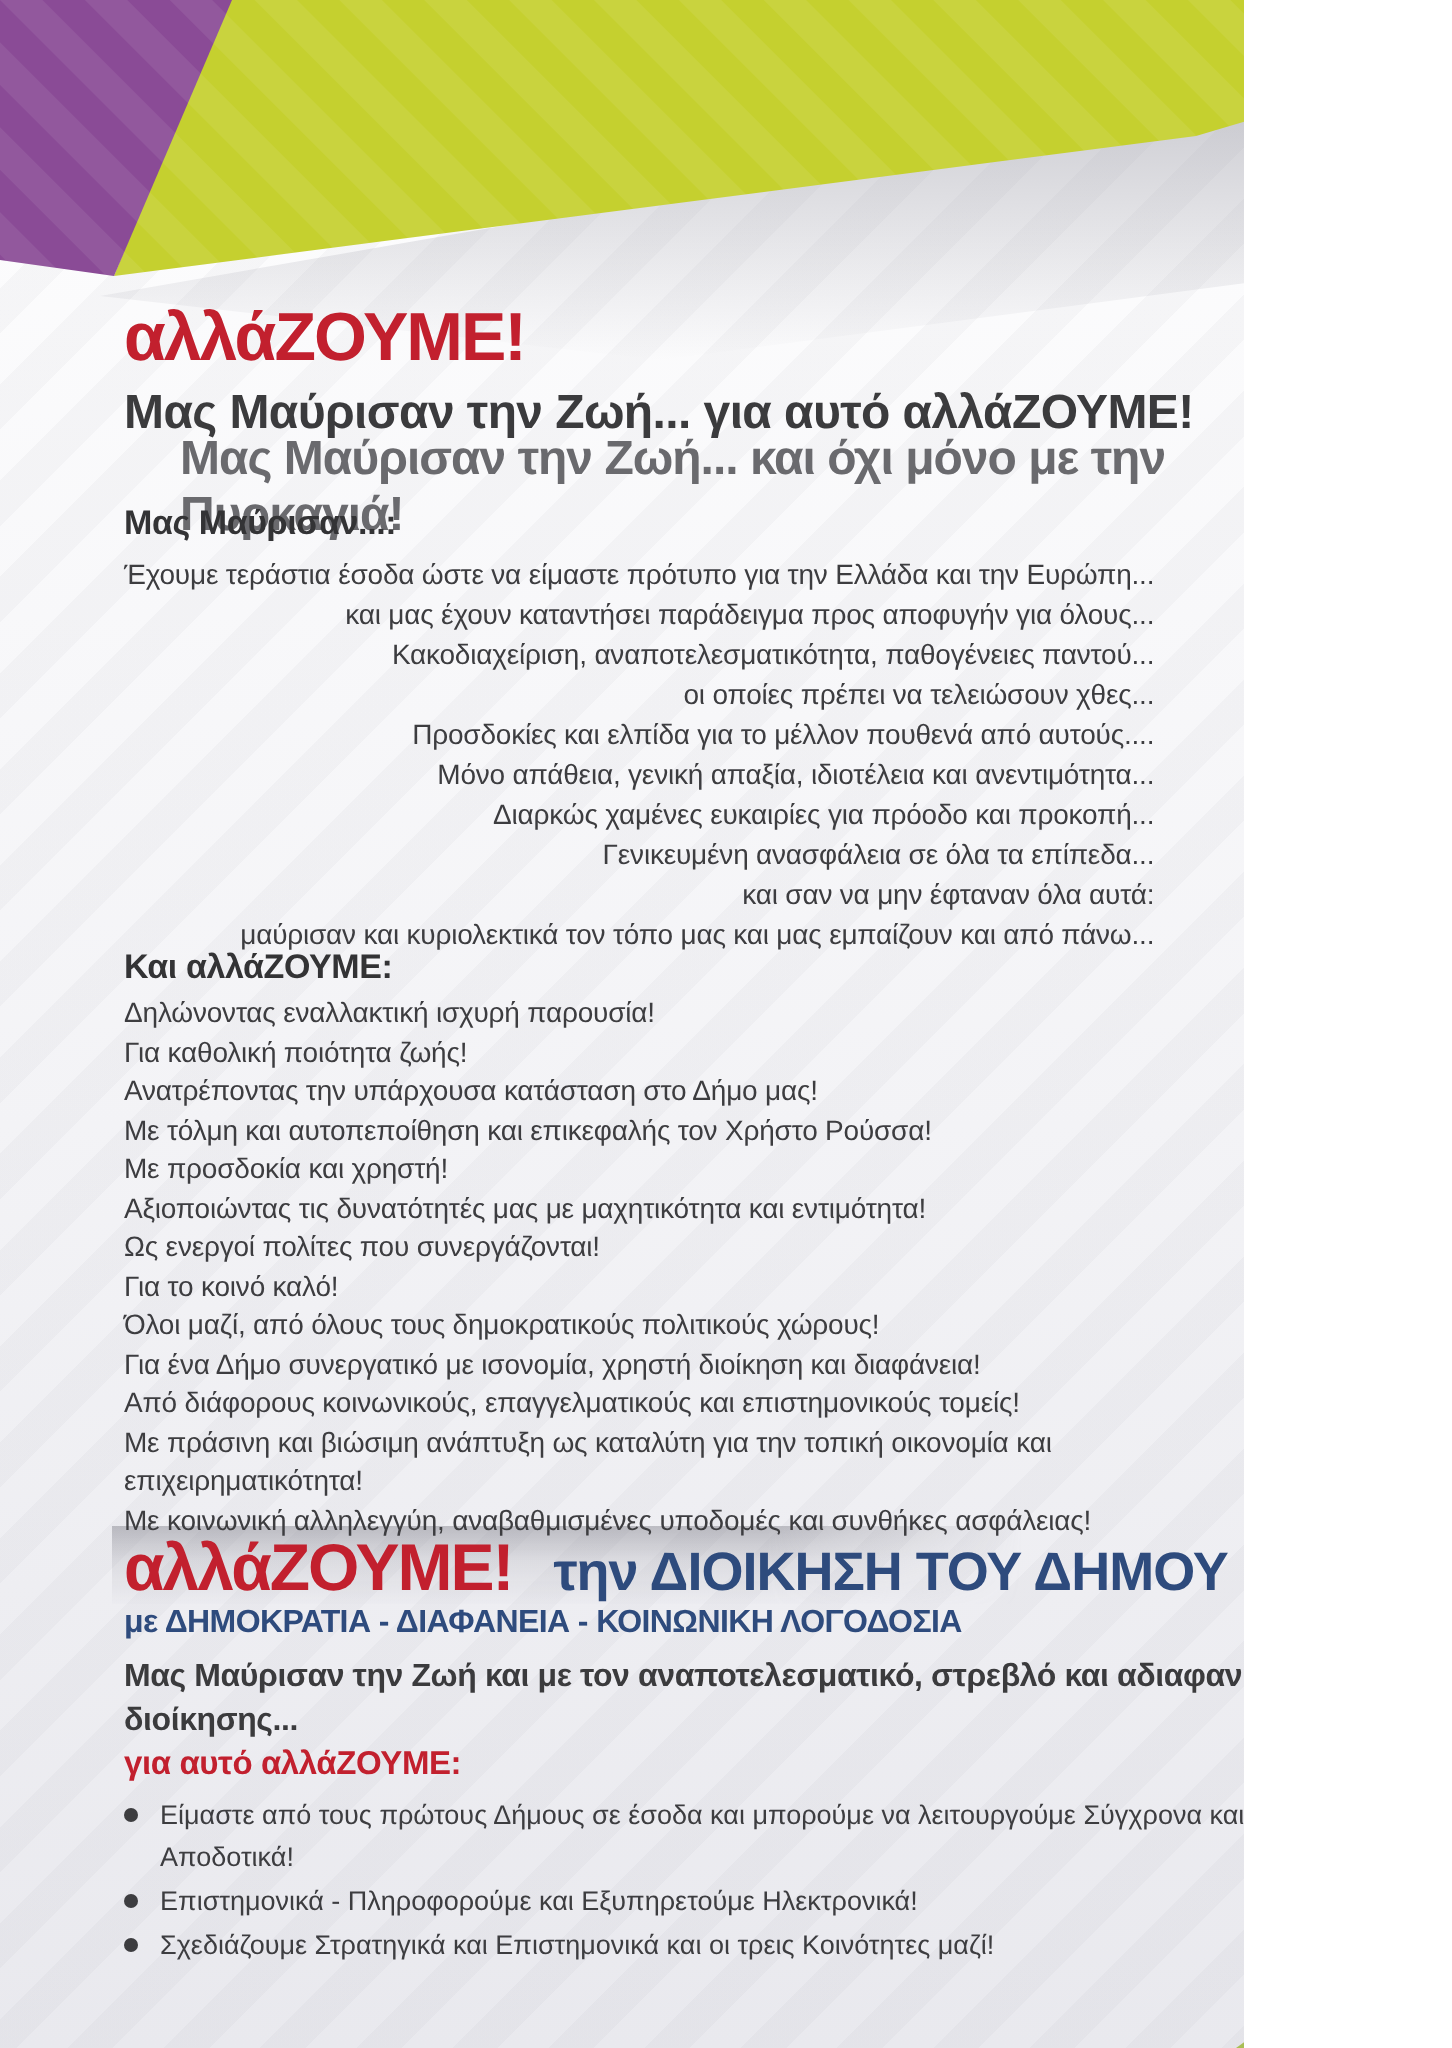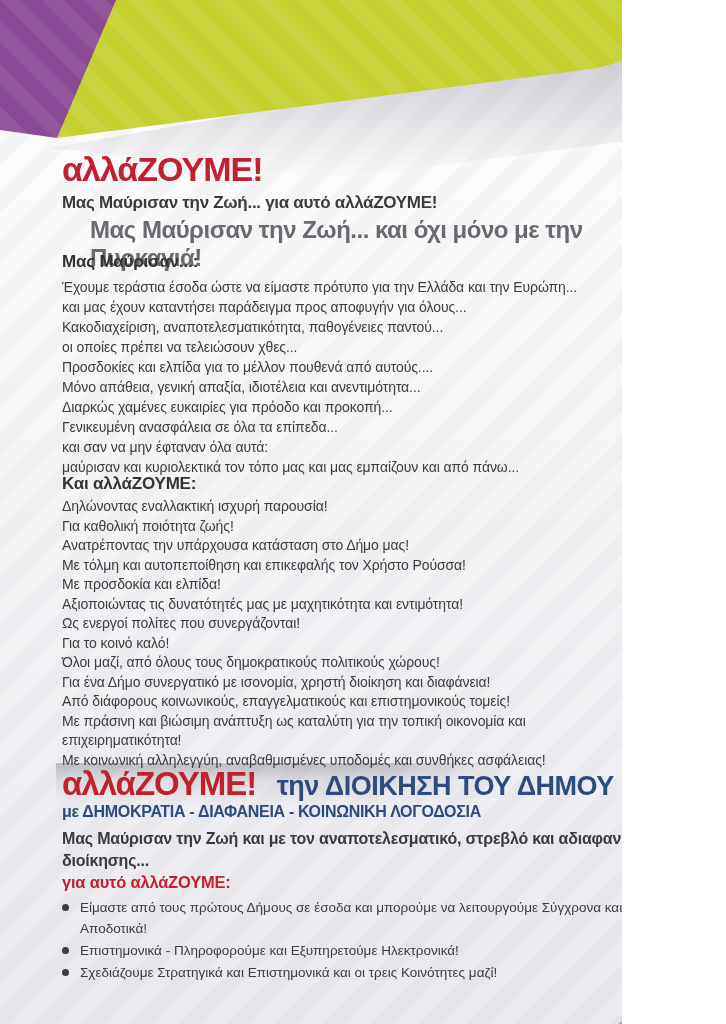--- a/index.html
+++ b/index.html
@@ -25,32 +25,32 @@
   .decor{position:absolute;left:0;top:0;z-index:1;}
   .content{position:absolute;inset:0;z-index:3;}
   .content > *{position:absolute;left:62px;}
 
   .h1-red{
     top:150px;margin:0;
     font-size:34px;font-weight:800;letter-spacing:-1px;
     color:#c2202e;
   }
   .sub-bold{
-    top:193px;font-size:17px;font-weight:700;color:#3b3b3d;letter-spacing:-0.3px;
+    top:193px;font-size:24px;font-weight:700;color:#3b3b3d;letter-spacing:-0.3px;
   }
   .sub-gray{
     top:216px;font-size:24px;font-weight:700;color:#6a6a6e;letter-spacing:-0.5px;margin-left:28px;
   }
   .sec-heading{
     margin:0;font-size:17px;font-weight:800;color:#333335;letter-spacing:-0.2px;
   }
   .sec1-h{top:252px;}
   .sec2-h{top:474px;}
   .lines{font-size:14px;color:#3d3d40;letter-spacing:-0.1px;}
-  .sec1-lines{top:277px;line-height:20px;}
+  .sec1-lines{top:277px;line-height:20px;text-align:right;}
   .sec2-lines{top:497px;line-height:19.5px;}
 
   .band{
     position:absolute;left:56px;top:763px;width:455px;height:39px;z-index:2;
     background:linear-gradient(180deg,rgba(118,118,128,0.42) 0%,rgba(150,150,160,0.2) 45%,rgba(200,200,210,0.04) 100%);
     -webkit-mask-image:linear-gradient(to right,#000 72%,transparent 100%);
             mask-image:linear-gradient(to right,#000 72%,transparent 100%);
   }
   .h2-row{top:765px;white-space:nowrap;}
   .h2-red{font-size:33px;font-weight:800;letter-spacing:-1px;color:#c2202e;}
@@ -126,21 +126,21 @@
         <div>και σαν να μην έφταναν όλα αυτά:</div>
         <div>μαύρισαν και κυριολεκτικά τον τόπο μας και μας εμπαίζουν και από πάνω...</div>
       </div>
 
     <h2 class="sec-heading sec2-h">Και αλλάΖΟΥΜΕ:</h2>
     <div class="lines sec2-lines">
         <div>Δηλώνοντας εναλλακτική ισχυρή παρουσία!</div>
         <div>Για καθολική ποιότητα ζωής!</div>
         <div>Ανατρέποντας την υπάρχουσα κατάσταση στο Δήμο μας!</div>
         <div>Με τόλμη και αυτοπεποίθηση και επικεφαλής τον Χρήστο Ρούσσα!</div>
-        <div>Με προσδοκία και ελπίδα!</div>
+        <div>Με προσδοκία και χρηστή!</div>
         <div>Αξιοποιώντας τις δυνατότητές μας με μαχητικότητα και εντιμότητα!</div>
         <div>Ως ενεργοί πολίτες που συνεργάζονται!</div>
         <div>Για το κοινό καλό!</div>
         <div>Όλοι μαζί, από όλους τους δημοκρατικούς πολιτικούς χώρους!</div>
         <div>Για ένα Δήμο συνεργατικό με ισονομία, χρηστή διοίκηση και διαφάνεια!</div>
         <div>Από διάφορους κοινωνικούς, επαγγελματικούς και επιστημονικούς τομείς!</div>
         <div>Με πράσινη και βιώσιμη ανάπτυξη ως καταλύτη για την τοπική οικονομία και επιχειρηματικότητα!</div>
         <div>Με κοινωνική αλληλεγγύη, αναβαθμισμένες υποδομές και συνθήκες ασφάλειας!</div>
       </div>
 

